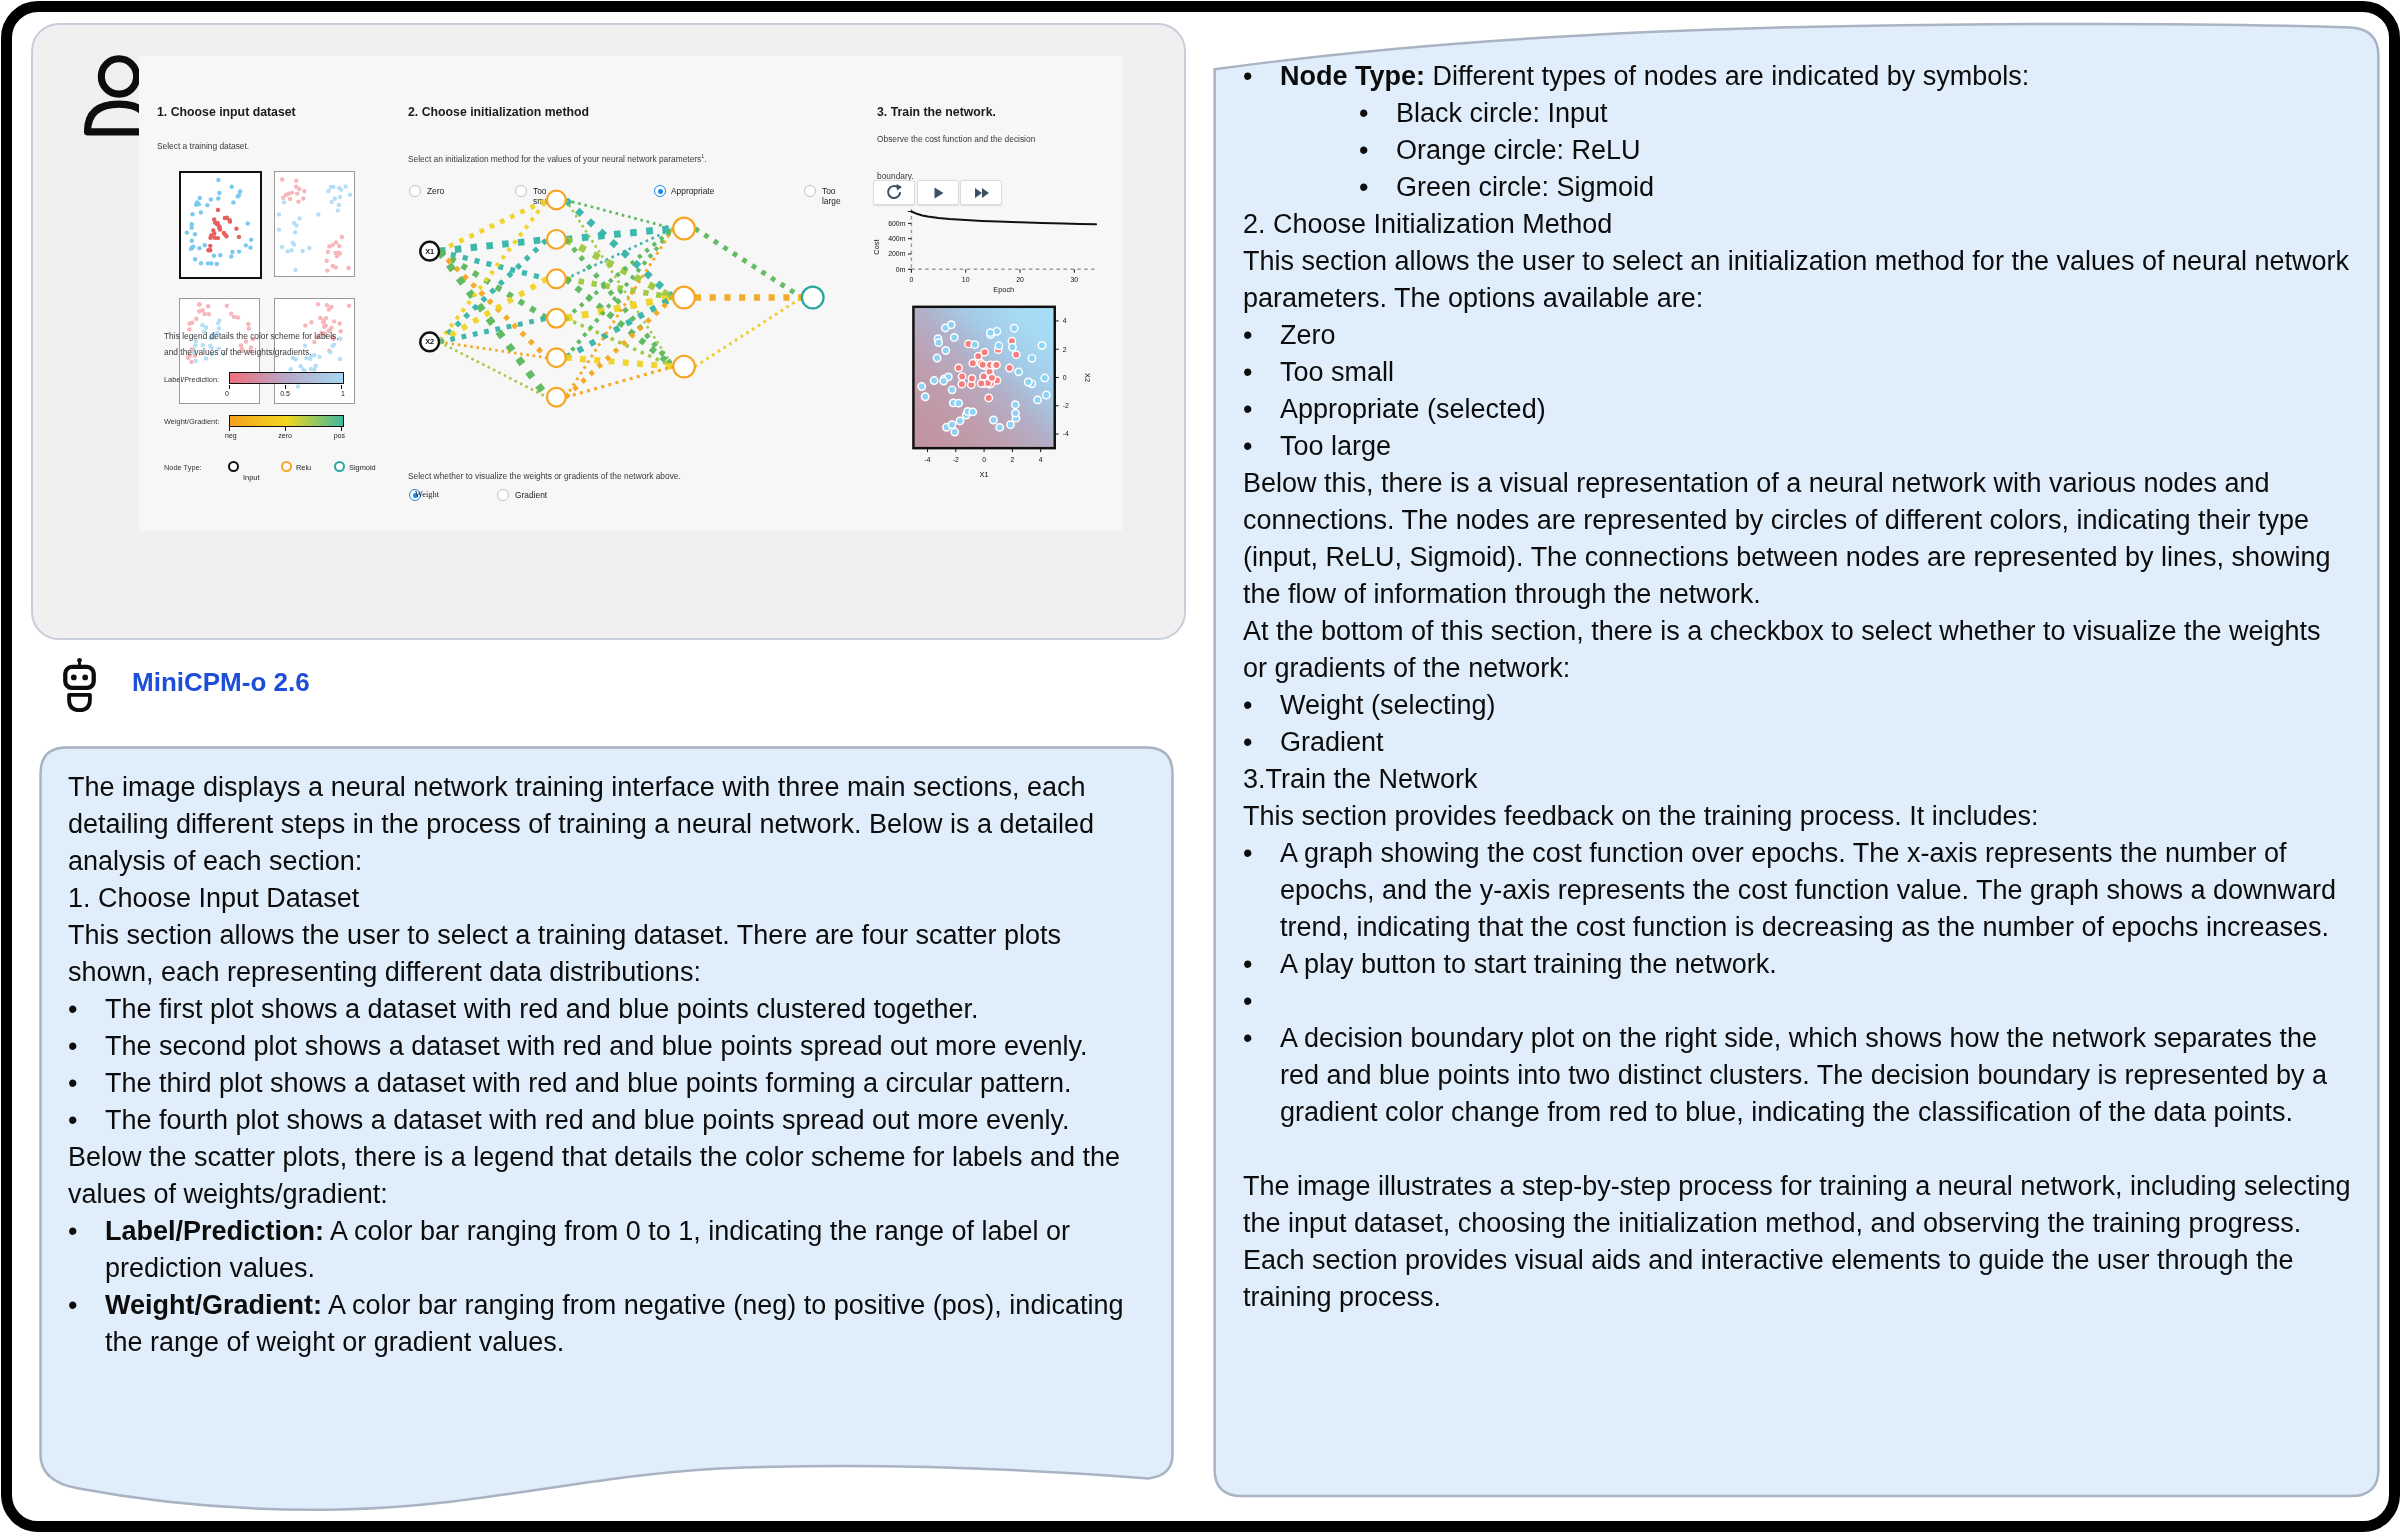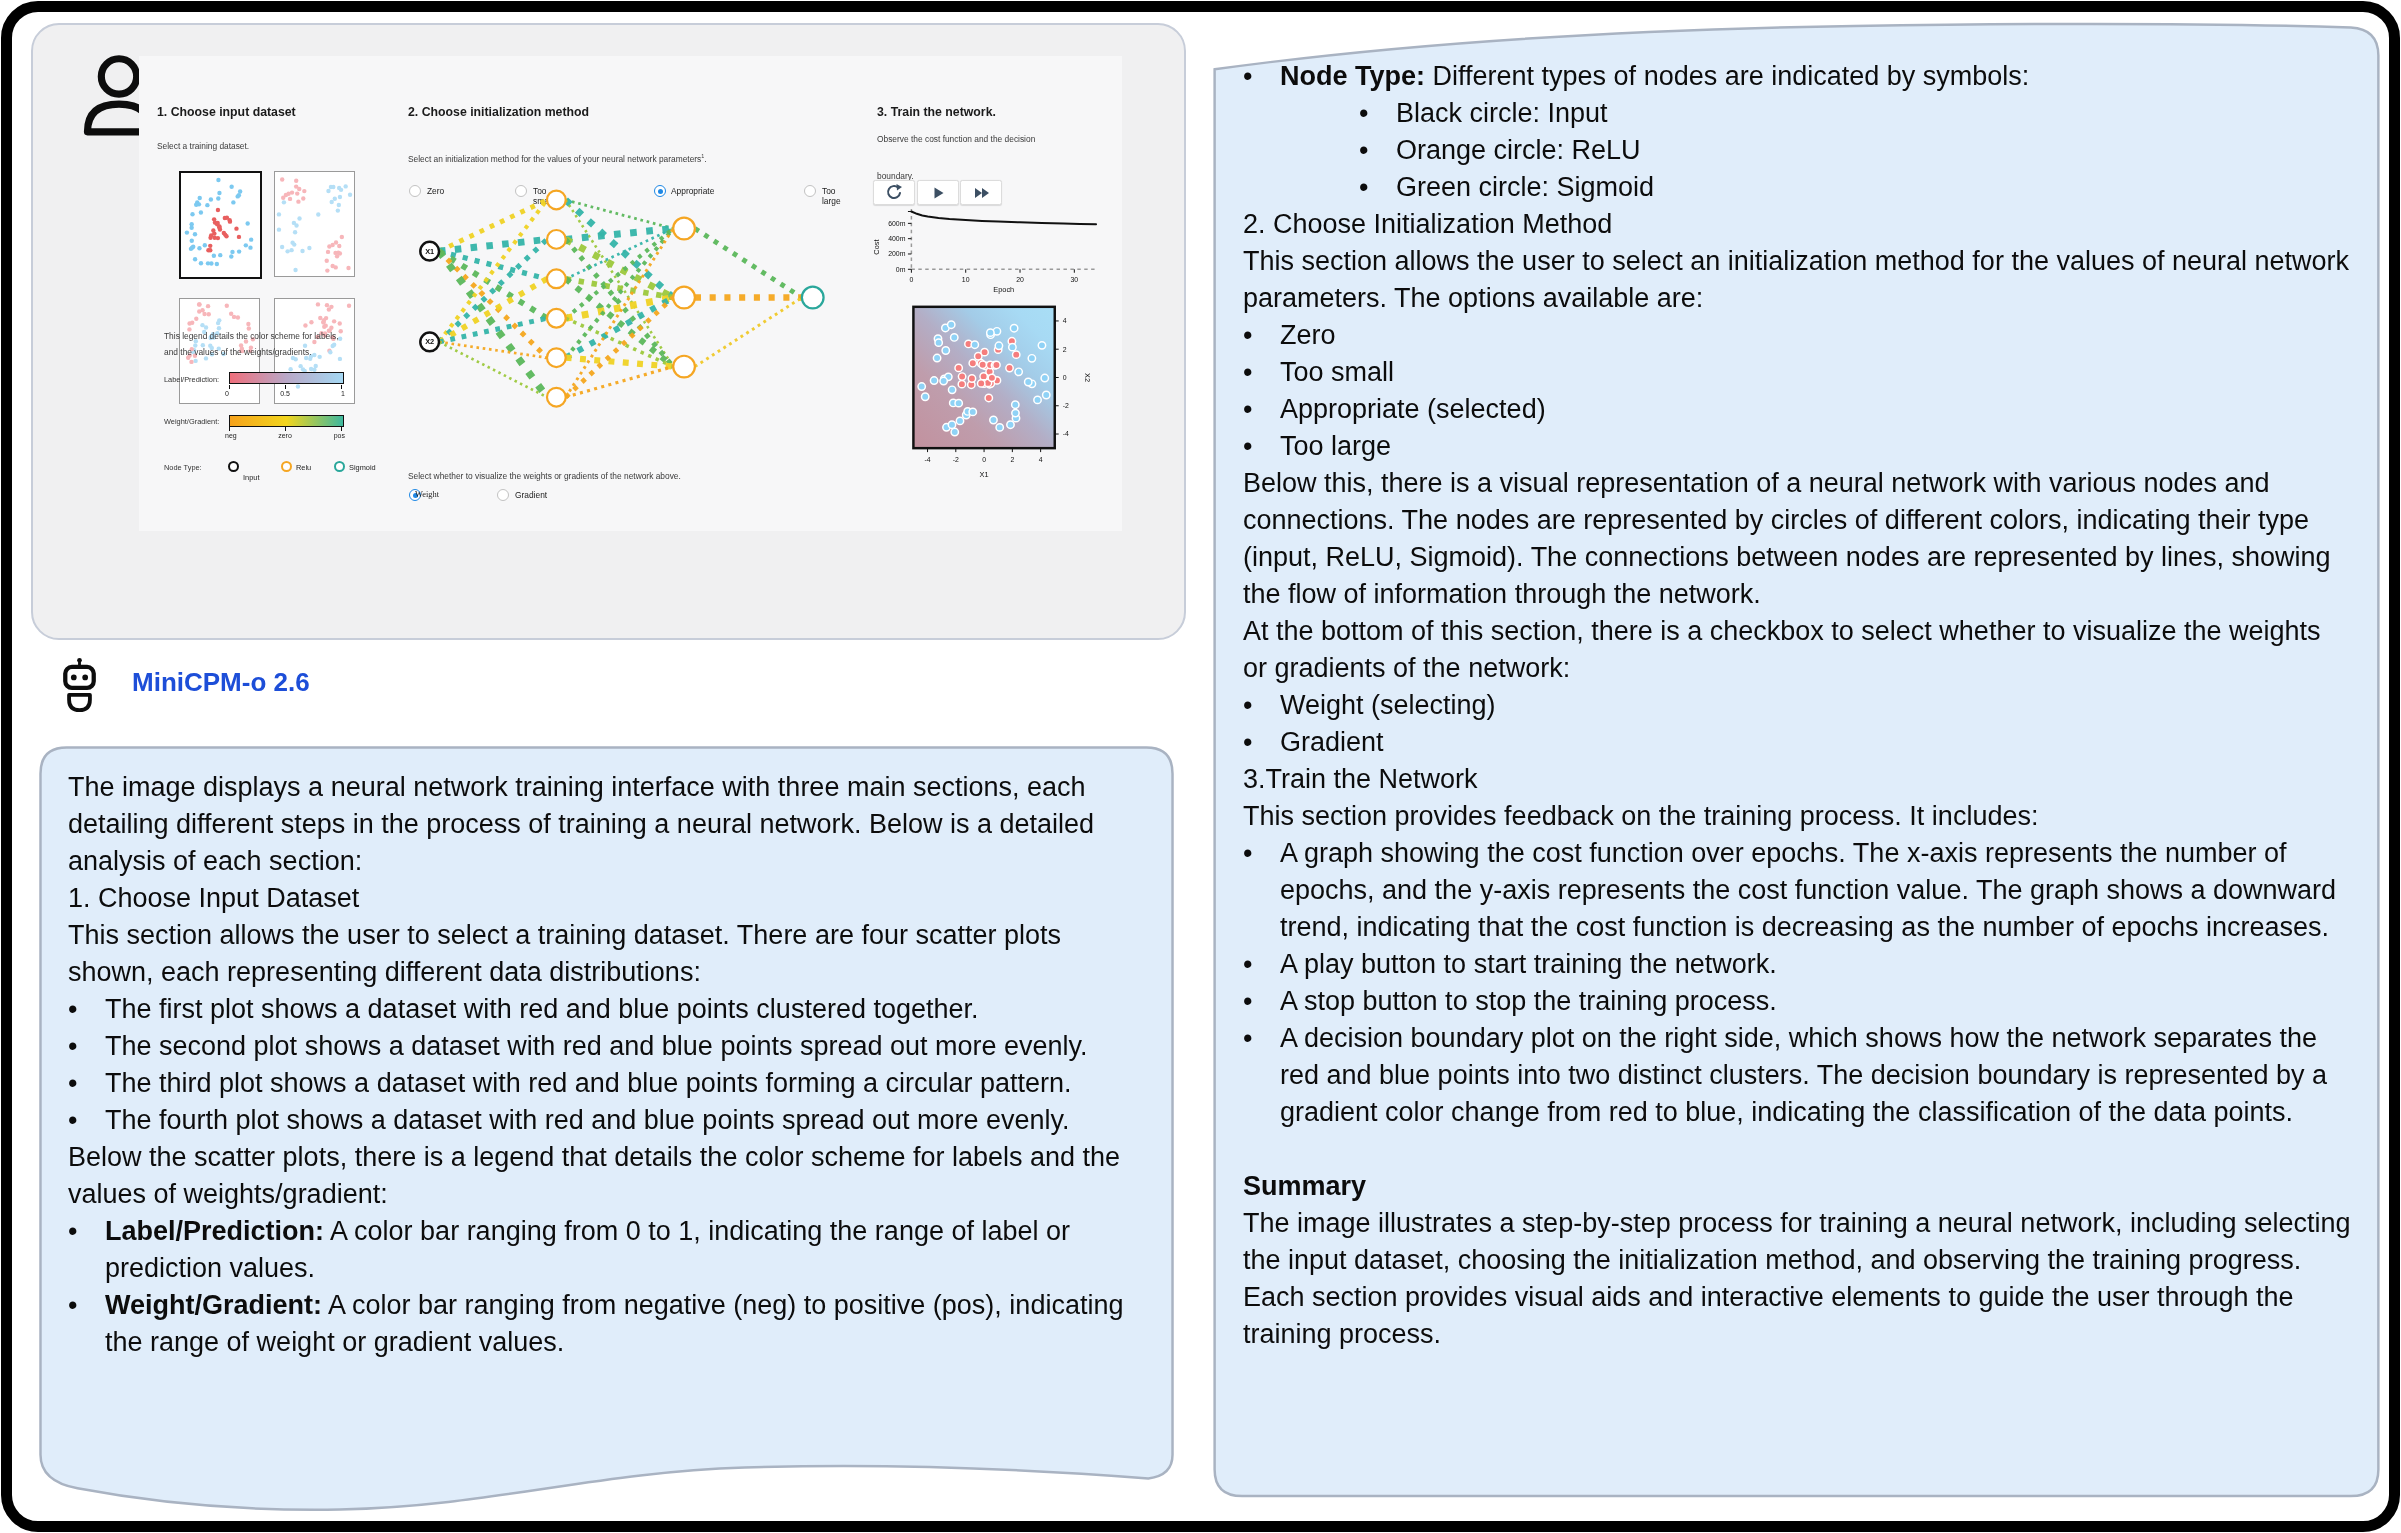--- a/index.html
+++ b/index.html
@@ -714,29 +714,25 @@
         <div class="tl li">
           <span class="bullet">•</span>
           <span class="txt">A graph showing the cost function over epochs. The x-axis represents the number of epochs, and the y-axis represents the cost function value. The graph shows a downward trend, indicating that the cost function is decreasing as the number of epochs increases.</span>
         </div>
         <div class="tl li">
           <span class="bullet">•</span>
           <span class="txt">A play button to start training the network.</span>
         </div>
         <div class="tl li">
           <span class="bullet">•</span>
-          <span class="txt">A stop button to stop the training process.</span>
         </div>
         <div class="tl li">
           <span class="bullet">•</span>
           <span class="txt">A decision boundary plot on the right side, which shows how the network separates the red and blue points into two distinct clusters. The decision boundary is represented by a gradient color change from red to blue, indicating the classification of the data points.</span>
         </div>
         <div class="tl sp"></div>
-        <div class="tl p">
-          <span class="txt" style="font-weight: bold;">Summary</span>
-        </div>
         <div class="tl p">
           <span class="txt">The image illustrates a step-by-step process for training a neural network, including selecting the input dataset, choosing the initialization method, and observing the training progress. Each section provides visual aids and interactive elements to guide the user through the training process.</span>
         </div>
       </div>
   </div>
 </div>
 
 
 </body></html>

